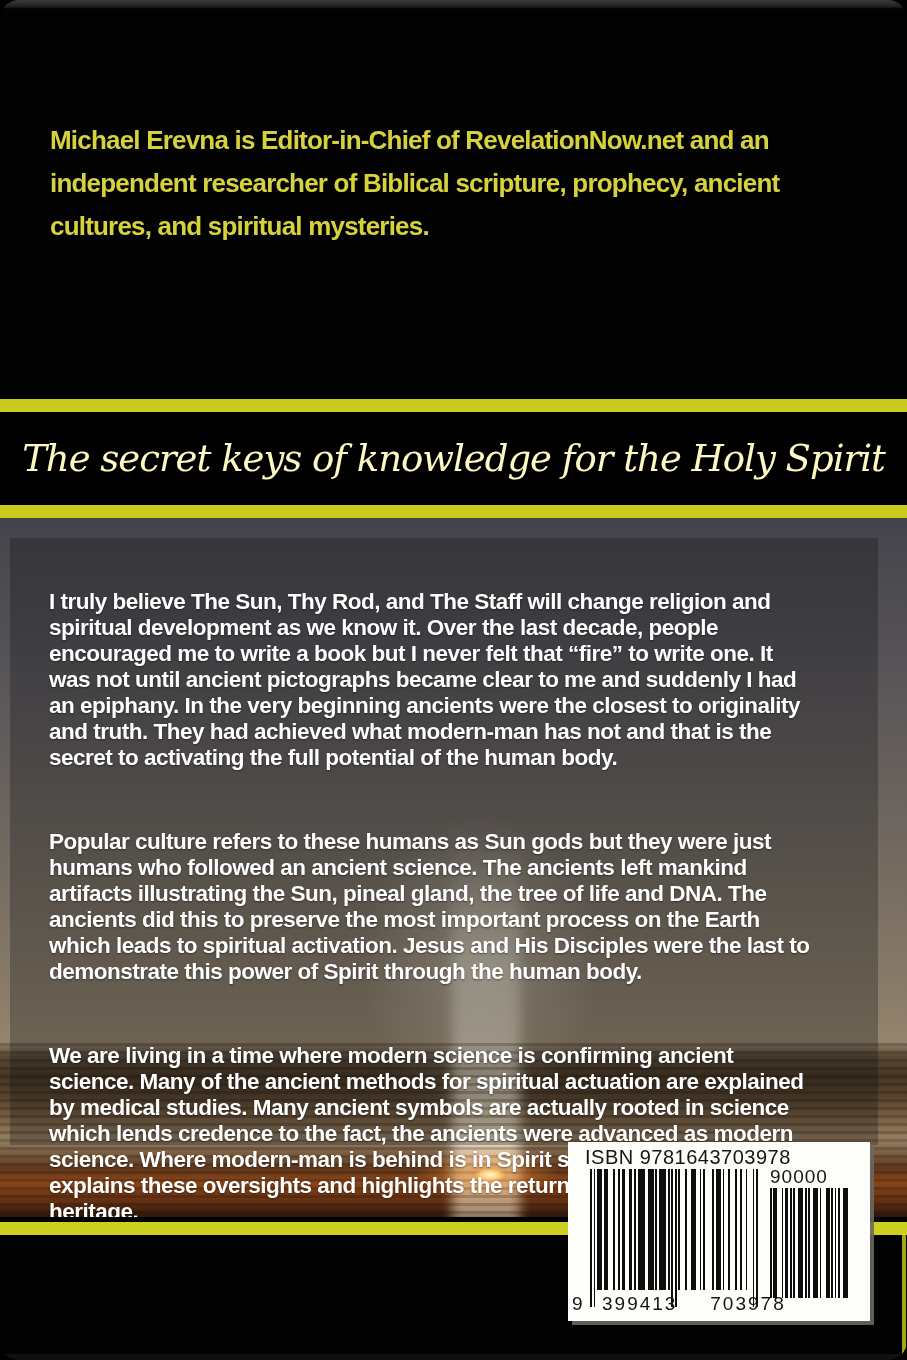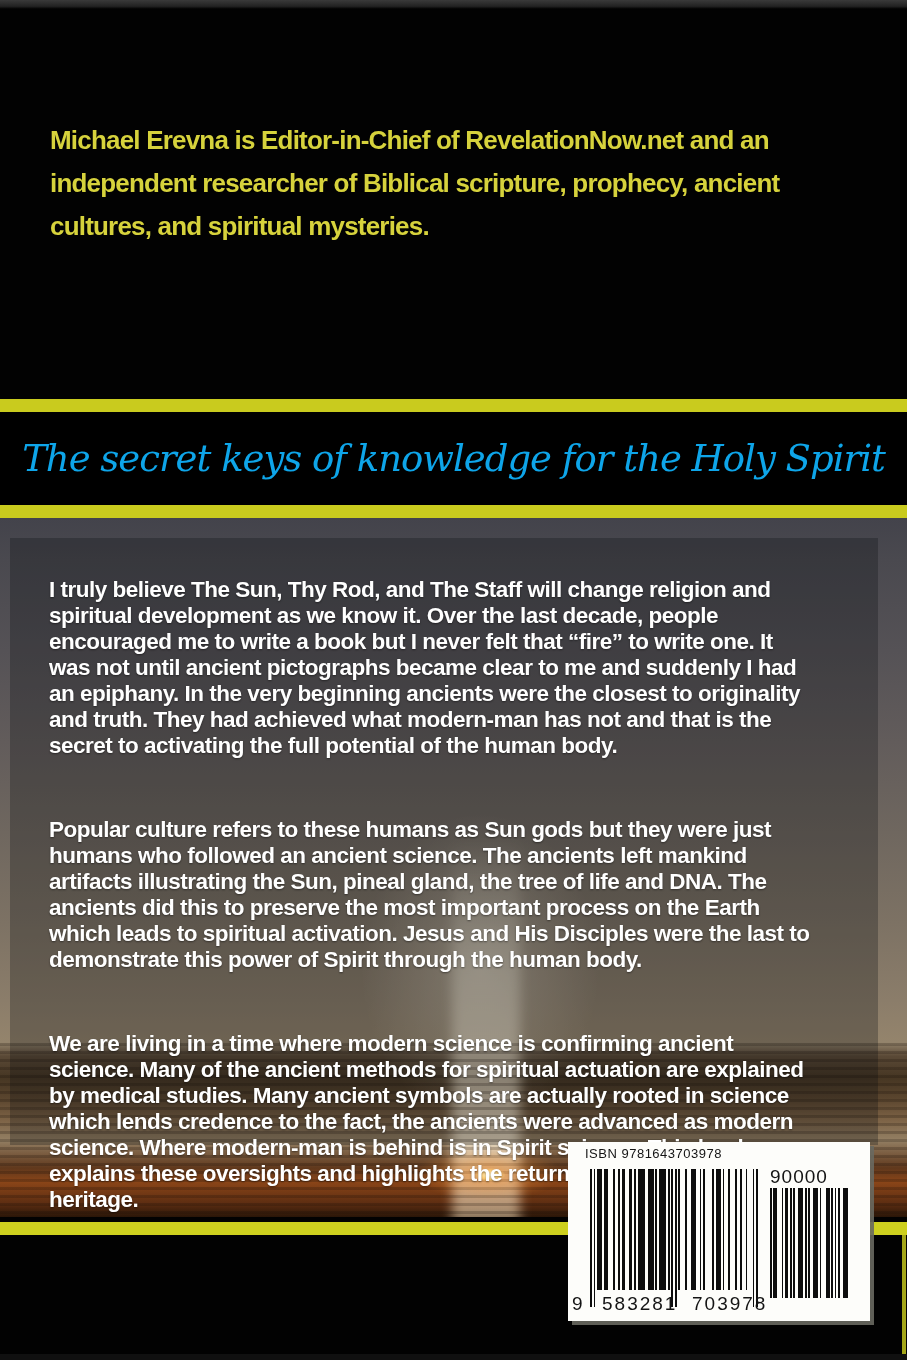--- a/index.html
+++ b/index.html
@@ -1,35 +1,36 @@
 <!DOCTYPE html>
 <html style="--yellow-text: #d6d23c; --stripe-yellow: #c9cb1e;"><head>
 <meta charset="utf-8">
 <style>
   html,body{margin:0;padding:0;background:#000;}
   .book{
     position:relative;width:907px;height:1360px;background:#020202;overflow:hidden;
     font-family:"Liberation Sans",sans-serif;
+    border-radius:19px;
   }
   .top-edge{position:absolute;left:0;top:0;width:100%;height:9px;
     background:linear-gradient(180deg,#3a3a3a 0%,#222 70%,#000 100%);}
   
   .bio{position:absolute;left:50px;top:76px;width:840px;
     color:var(--yellow-text,#d6d23c);font-weight:bold;font-size:26px;line-height:43px;
     letter-spacing:-0.8px;white-space:pre-line;}
   .bio p{margin:0 0 10px 0;}
   
   .stripe{position:absolute;left:0;width:100%;height:13px;background:var(--stripe-yellow,#c9cb1e);}
   .stripe.s1{top:399px;}
   .stripe.s2{top:505px;}
   .stripe.s3{top:1222px;background:#ced01f;}
   
   .title-band{position:absolute;left:0;top:412px;width:100%;height:93px;background:#000;
     display:flex;align-items:center;justify-content:center;}
-  .tagline{font-family:"DejaVu Serif",serif;font-style:italic;font-size:37px;color:#0ea5e9;
+  .tagline{font-family:"DejaVu Serif",serif;font-style:italic;font-size:37px;color:#fef9c3;
     letter-spacing:-1px;white-space:nowrap;text-align:center;}
   
   .photo{position:absolute;left:0;top:518px;width:100%;height:699px;overflow:hidden;
     background:
       linear-gradient(180deg,
         #43434b 0%, #4a494f 6%, #555256 19%, #625c5b 32%, #6f675f 45%,
         #7d7264 58%, #8b7d6a 69%, #94846c 75%, #5a4936 77%, #463623 80%,
         #5a452e 83%, #7c6245 86%, #937f63 89%, #60381c 93%, #8a4518 95%,
         #5e2e12 98%, #2a1608 100%);
   }
@@ -41,33 +42,33 @@
     filter:blur(6px);}
   .sea-streaks{position:absolute;left:0;top:520px;width:100%;height:185px;opacity:.55;
     background:repeating-linear-gradient(180deg,rgba(20,12,6,0) 0 5px,rgba(22,13,7,0.4) 5px 8px);}
   .sun-glow{position:absolute;left:388px;top:618px;width:200px;height:74px;
     background:radial-gradient(ellipse 50% 50% at 50% 50%,rgba(244,150,58,0.65),rgba(200,100,30,0) 72%);
     filter:blur(2px);}
   .sun-core{position:absolute;left:470px;top:648px;width:40px;height:18px;
     background:radial-gradient(ellipse 50% 50% at 50% 50%,#fff6d6 0%,#ffcf76 45%,rgba(255,170,60,0) 78%);}
   .text-panel{position:absolute;left:10px;top:20px;right:29px;bottom:72px;
     background:rgba(8,10,14,0.27);}
-  .synopsis{position:absolute;left:49px;top:33px;width:822px;color:#fff;
+  .synopsis{position:absolute;left:49px;top:45px;width:822px;color:#fff;
     font-weight:bold;font-size:22.5px;line-height:26px;letter-spacing:-0.5px;
     white-space:pre-line;text-shadow:0 1px 2px rgba(0,0,0,0.45);}
   .synopsis p{margin:0 0 32px 0;}
   
   .barcode{position:absolute;left:568px;top:1142px;width:302px;height:179px;background:#fdfdfa;
     box-shadow:4px 4px 0 rgba(105,105,96,0.9);}
-  .isbn-label{position:absolute;left:17px;top:4px;font-size:13px;letter-spacing:0.5px;color:#141414;}
+  .isbn-label{position:absolute;left:17px;top:4px;font-size:20px;letter-spacing:0.5px;color:#141414;}
   .ean-svg{position:absolute;left:22px;top:27px;width:168px;height:138px;}
   .bc-digit{position:absolute;top:151px;font-size:19px;color:#141414;letter-spacing:2px;}
   .lead-digit{left:4px;letter-spacing:0;}
   .g1{left:34px;width:134px;}
-  .g2{left:124px;width:134px;}
+  .g2{left:113px;width:134px;text-align:center;}
   .supp-label{position:absolute;left:202px;top:24px;width:78px;
     font-size:19px;letter-spacing:1px;color:#141414;}
   .supp-svg{position:absolute;left:202px;top:46px;width:78px;height:110px;}
   
   .right-edge-line{position:absolute;right:1px;top:1235px;bottom:0;width:4px;
     background:#b6b81c;opacity:.9;}
   .bottom-edge{position:absolute;left:0;bottom:0;width:100%;height:6px;background:#101010;}
 </style>
 </head>
 <body>
@@ -167,21 +168,21 @@
         <rect x="73" y="0" width="1" height="88" fill="#0d0d0d"></rect>
         <rect x="75" y="0" width="1" height="88" fill="#0d0d0d"></rect>
         <rect x="78" y="0" width="1" height="88" fill="#0d0d0d"></rect>
         <rect x="82" y="0" width="1" height="88" fill="#0d0d0d"></rect>
         <rect x="85" y="0" width="1" height="88" fill="#0d0d0d"></rect>
         <rect x="88" y="0" width="1" height="88" fill="#0d0d0d"></rect>
         <rect x="92" y="0" width="1" height="100" fill="#0d0d0d"></rect>
         <rect x="94" y="0" width="1" height="100" fill="#0d0d0d"></rect>
       </svg>
     <div class="bc-digit lead-digit">9</div>
-    <div class="bc-digit g1">583281</div>
+    <div class="bc-digit g1">399413</div>
     <div class="bc-digit g2">703978</div>
     <div class="supp-label">90000</div>
     <svg class="supp-svg" id="ean-supp" viewBox="0 0 47 100" preserveAspectRatio="none" shape-rendering="crispEdges">
         <rect x="0" y="0" width="1" height="100" fill="#0d0d0d"></rect>
         <rect x="2" y="0" width="1" height="100" fill="#0d0d0d"></rect>
         <rect x="3" y="0" width="1" height="100" fill="#0d0d0d"></rect>
         <rect x="7" y="0" width="1" height="100" fill="#0d0d0d"></rect>
         <rect x="9" y="0" width="1" height="100" fill="#0d0d0d"></rect>
         <rect x="10" y="0" width="1" height="100" fill="#0d0d0d"></rect>
         <rect x="12" y="0" width="1" height="100" fill="#0d0d0d"></rect>

